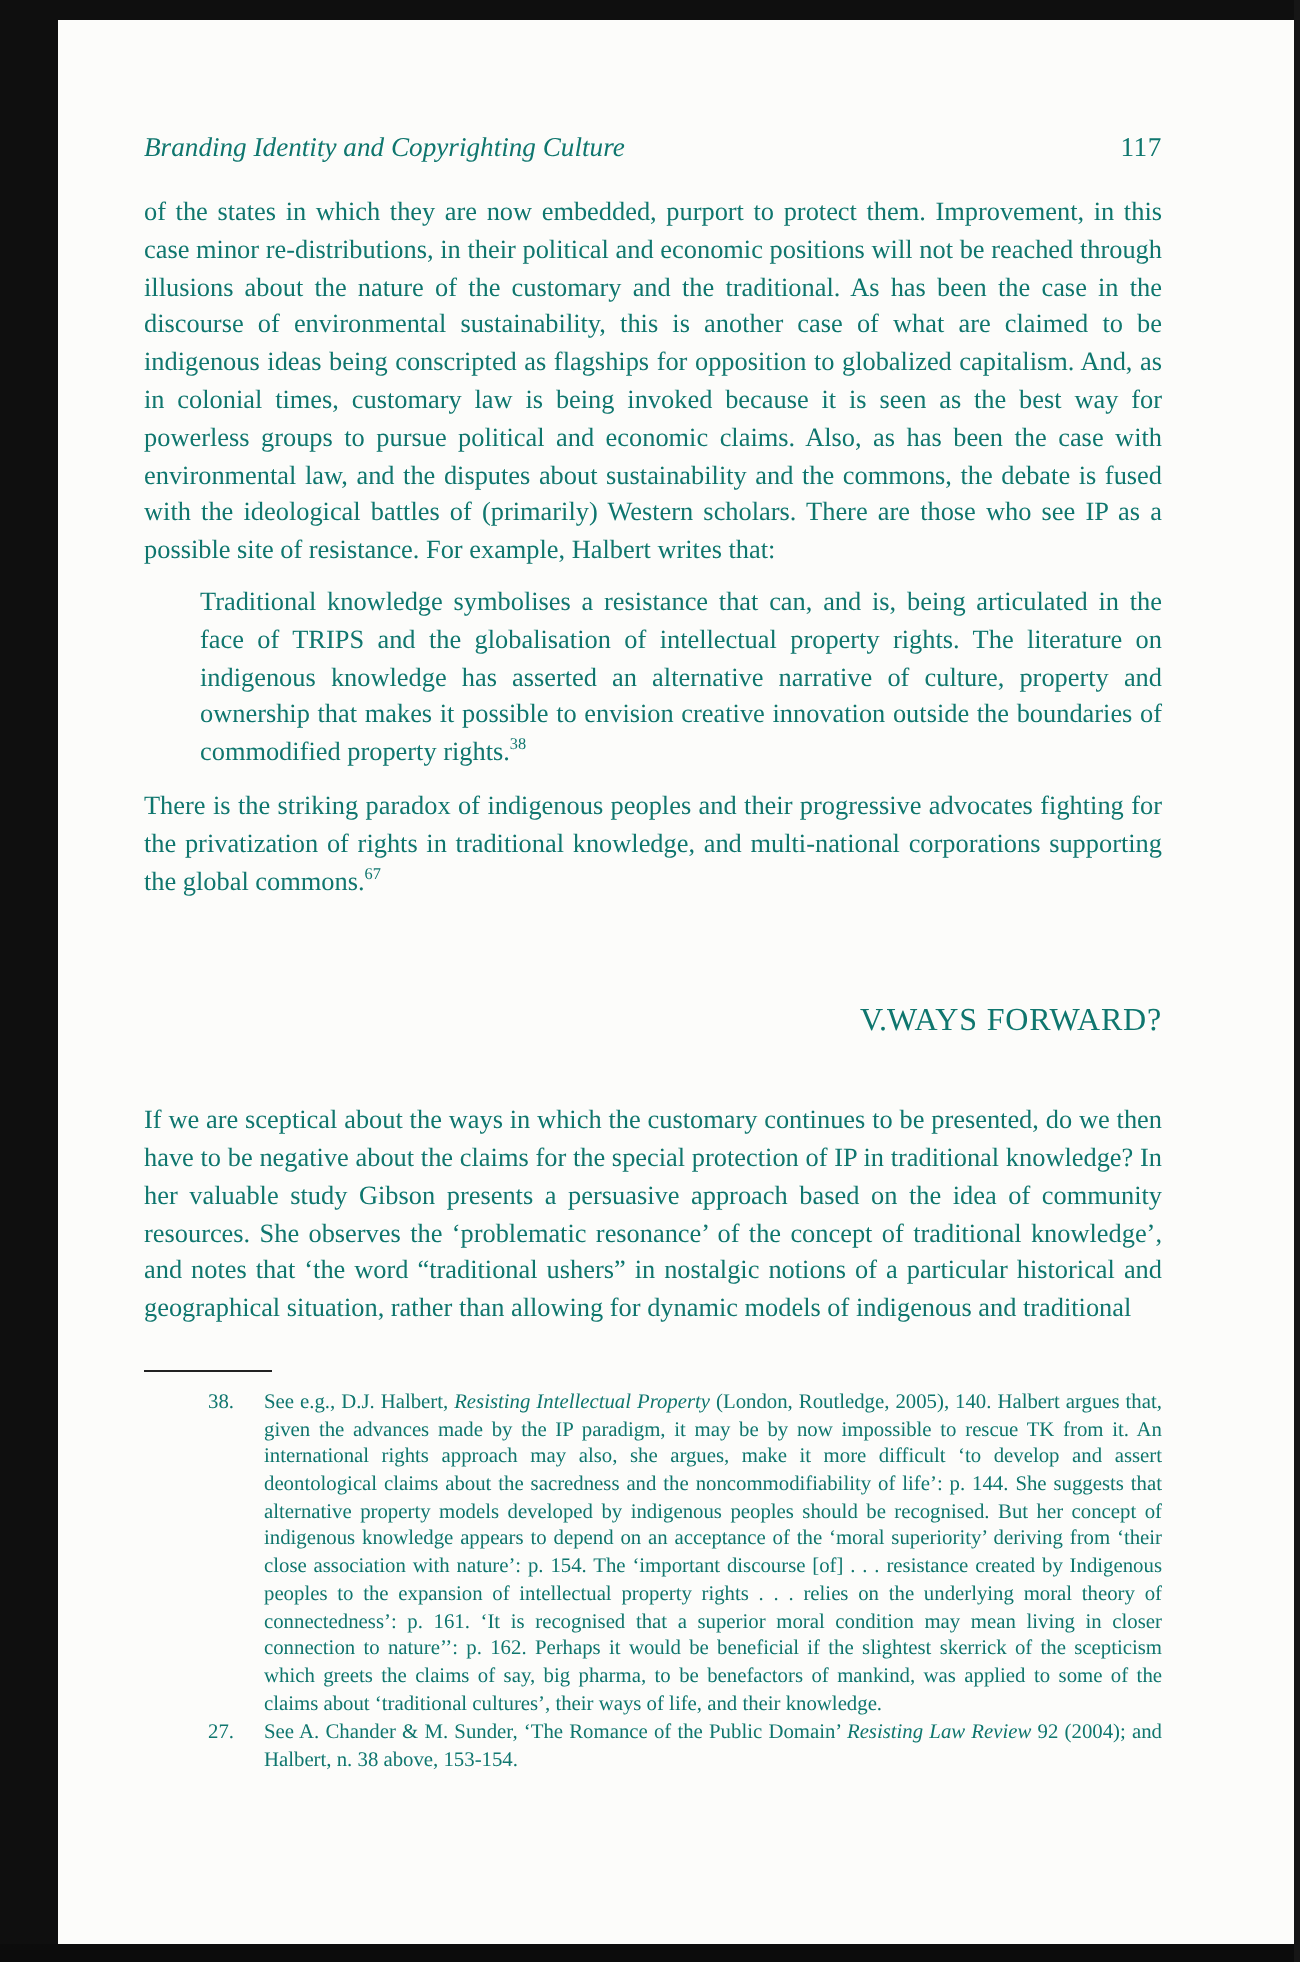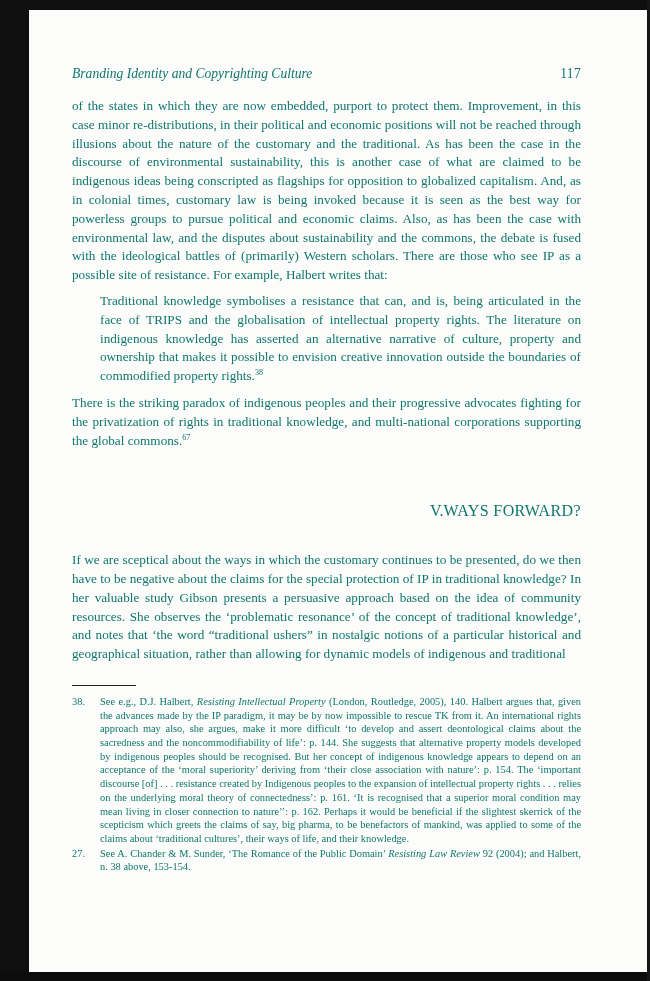--- a/index.html
+++ b/index.html
@@ -44,21 +44,21 @@
   .section-heading .sec-num{display:inline-block;width:103px;}
   .section-heading .sec-title{letter-spacing:.4px;}
   sup{font-size:.62em;line-height:0;vertical-align:super;}
   .footnote-area{margin-top:21px;}
   .footnote-divider{
     width:64px;height:0;border:none;border-top:1.4px solid #222;
     margin:0 0 9px 0;
   }
   .footnotes-list{font-size:10.4px;line-height:13.7px;}
   .footnote{display:flex;margin:0 0 1px 0;}
-  .fn-num{flex:0 0 28px;}
+  .fn-num{flex:0 0 28px;margin-left:32px;}
   .fn-text{flex:1;text-align:justify;}
 </style>
 </head>
 <body>
 
 <div class="scan">
   <div class="edge edge-top"></div>
   <div class="edge edge-left"></div>
   <div class="edge edge-bottom"></div>
   <div class="edge edge-right"></div>

